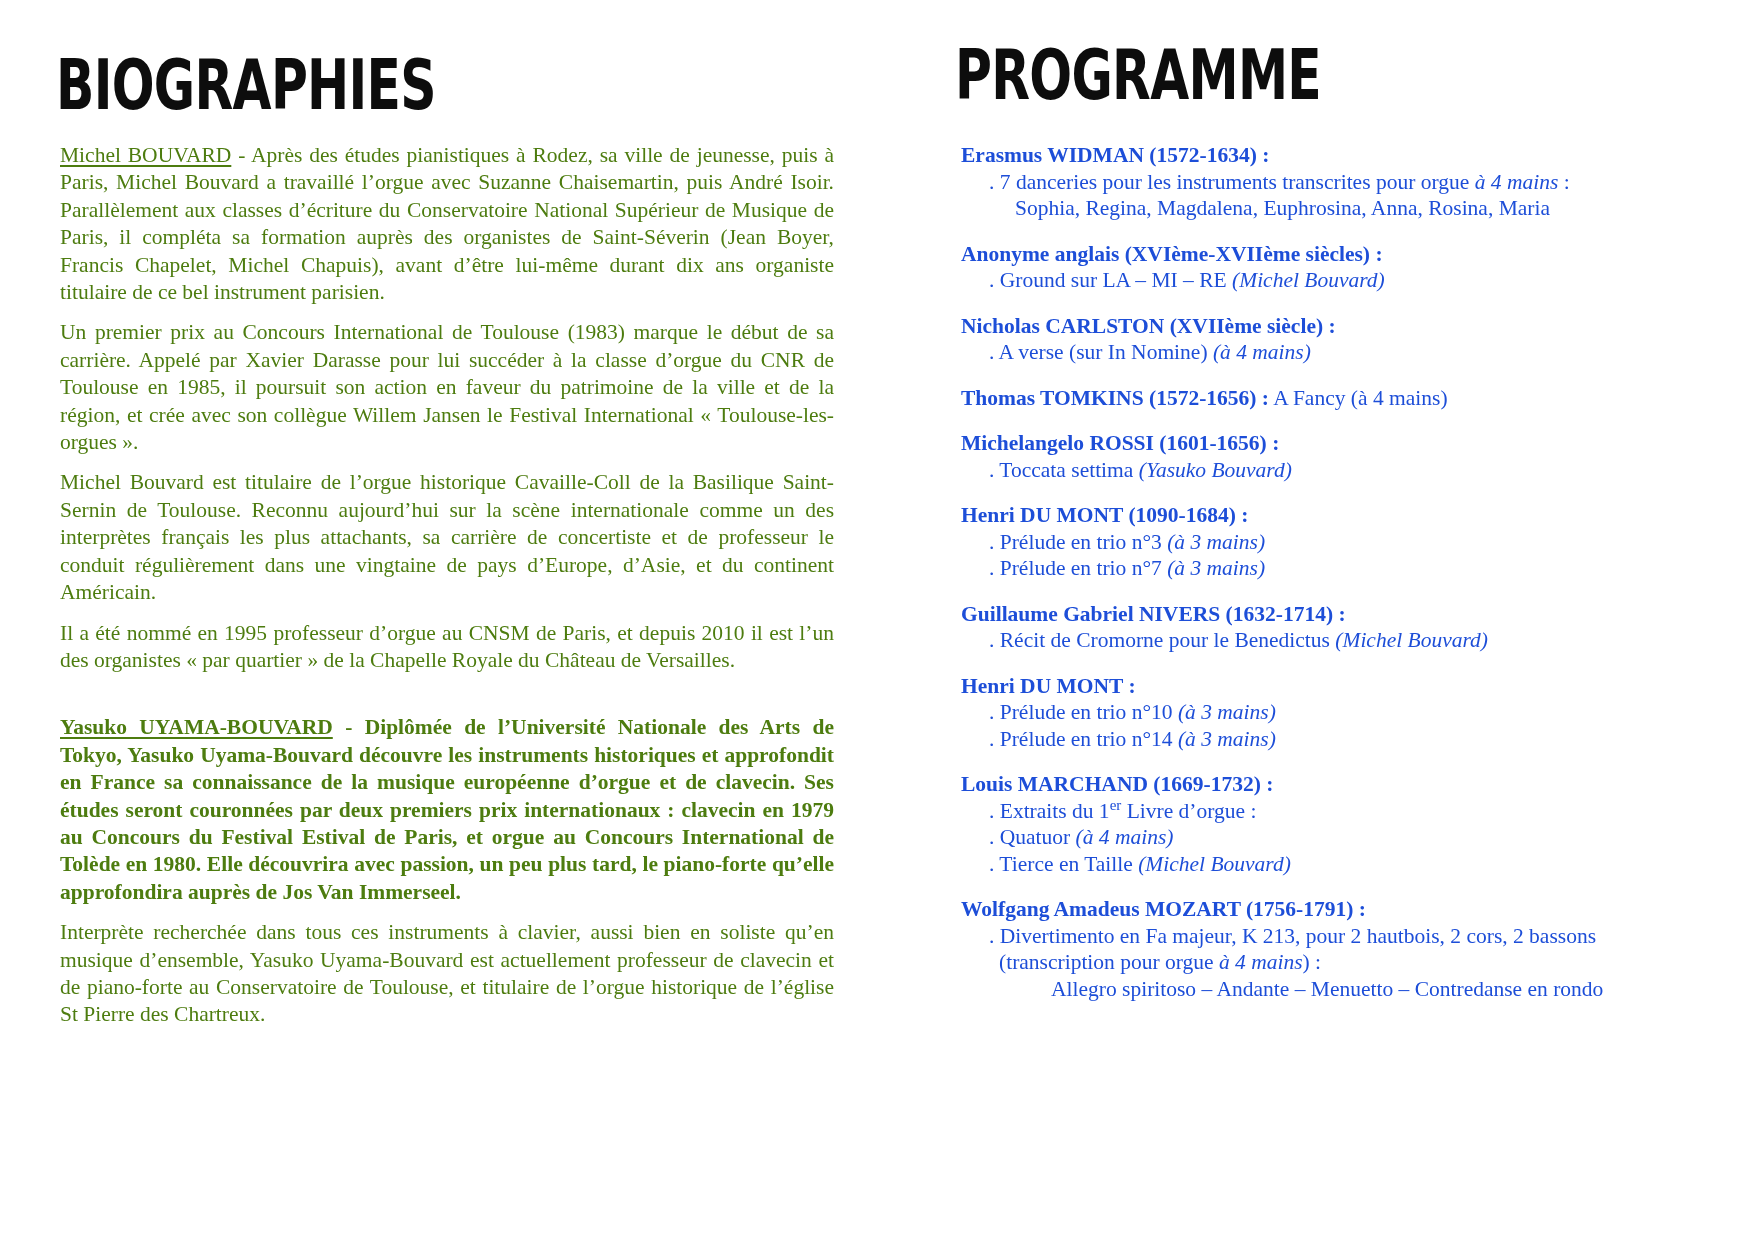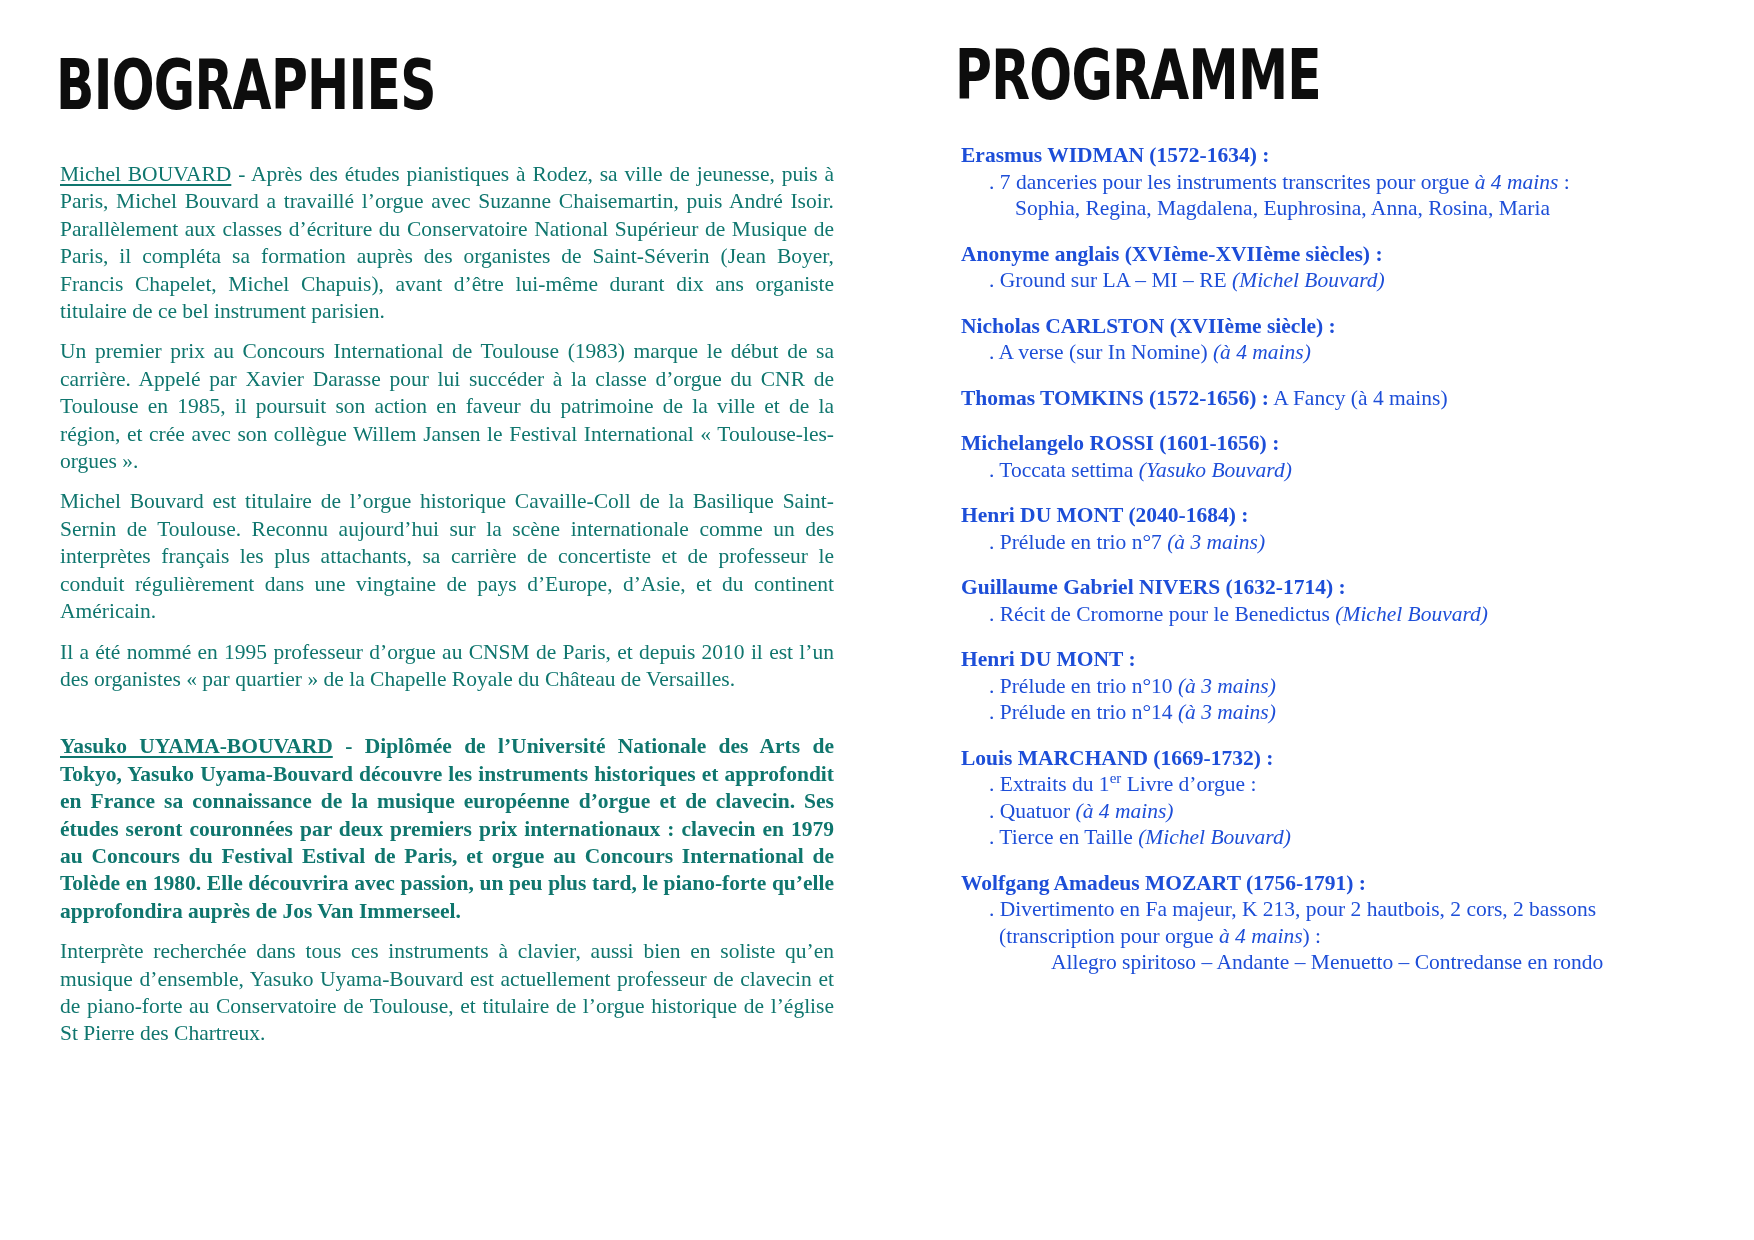--- a/index.html
+++ b/index.html
@@ -21,22 +21,21 @@
 
   .bio-col {
     position: absolute;
     left: 60px;
     top: 142px;
     width: 774px;
     font-family: "Liberation Serif", serif;
     font-size: 21.5px;
     line-height: 27.4px;
     text-align: justify;
-    color: #0f766e;
-    margin-top: 19px;
+    color: #4d7c0f;
   }
   .bio-col p { margin: 0 0 13px 0; }
   .bio-col p.gap-before { margin-top: 40px; font-weight: bold; }
   .bio-name { text-decoration: underline; text-underline-offset: 3px; }
 
   .prog-col {
     position: absolute;
     left: 961px;
     top: 142px;
     width: 780px;
@@ -92,21 +91,22 @@
   <div class="prog-entry">
     <div style="white-space:nowrap;"><span class="composer">Thomas TOMKINS (1572-1656) :</span><span> A Fancy (à 4 mains)</span></div>
   </div>
 
   <div class="prog-entry">
     <div class="composer">Michelangelo ROSSI (1601-1656) :</div>
     <div class="work"><span>. Toccata settima  </span><span class="it">(Yasuko Bouvard)</span></div>
   </div>
 
   <div class="prog-entry">
-    <div class="composer">Henri DU MONT (2040-1684) :</div>
+    <div class="composer">Henri DU MONT (1090-1684) :</div>
+    <div class="work"><span>. Prélude en trio n°3  </span><span class="it">(à 3 mains)</span></div>
     <div class="work"><span>. Prélude en trio n°7  </span><span class="it">(à 3 mains)</span></div>
   </div>
 
   <div class="prog-entry">
     <div class="composer">Guillaume Gabriel NIVERS (1632-1714) :</div>
     <div class="work"><span>. Récit de Cromorne pour le Benedictus  </span><span class="it">(Michel Bouvard)</span></div>
   </div>
 
   <div class="prog-entry">
     <div class="composer">Henri DU MONT :</div>

